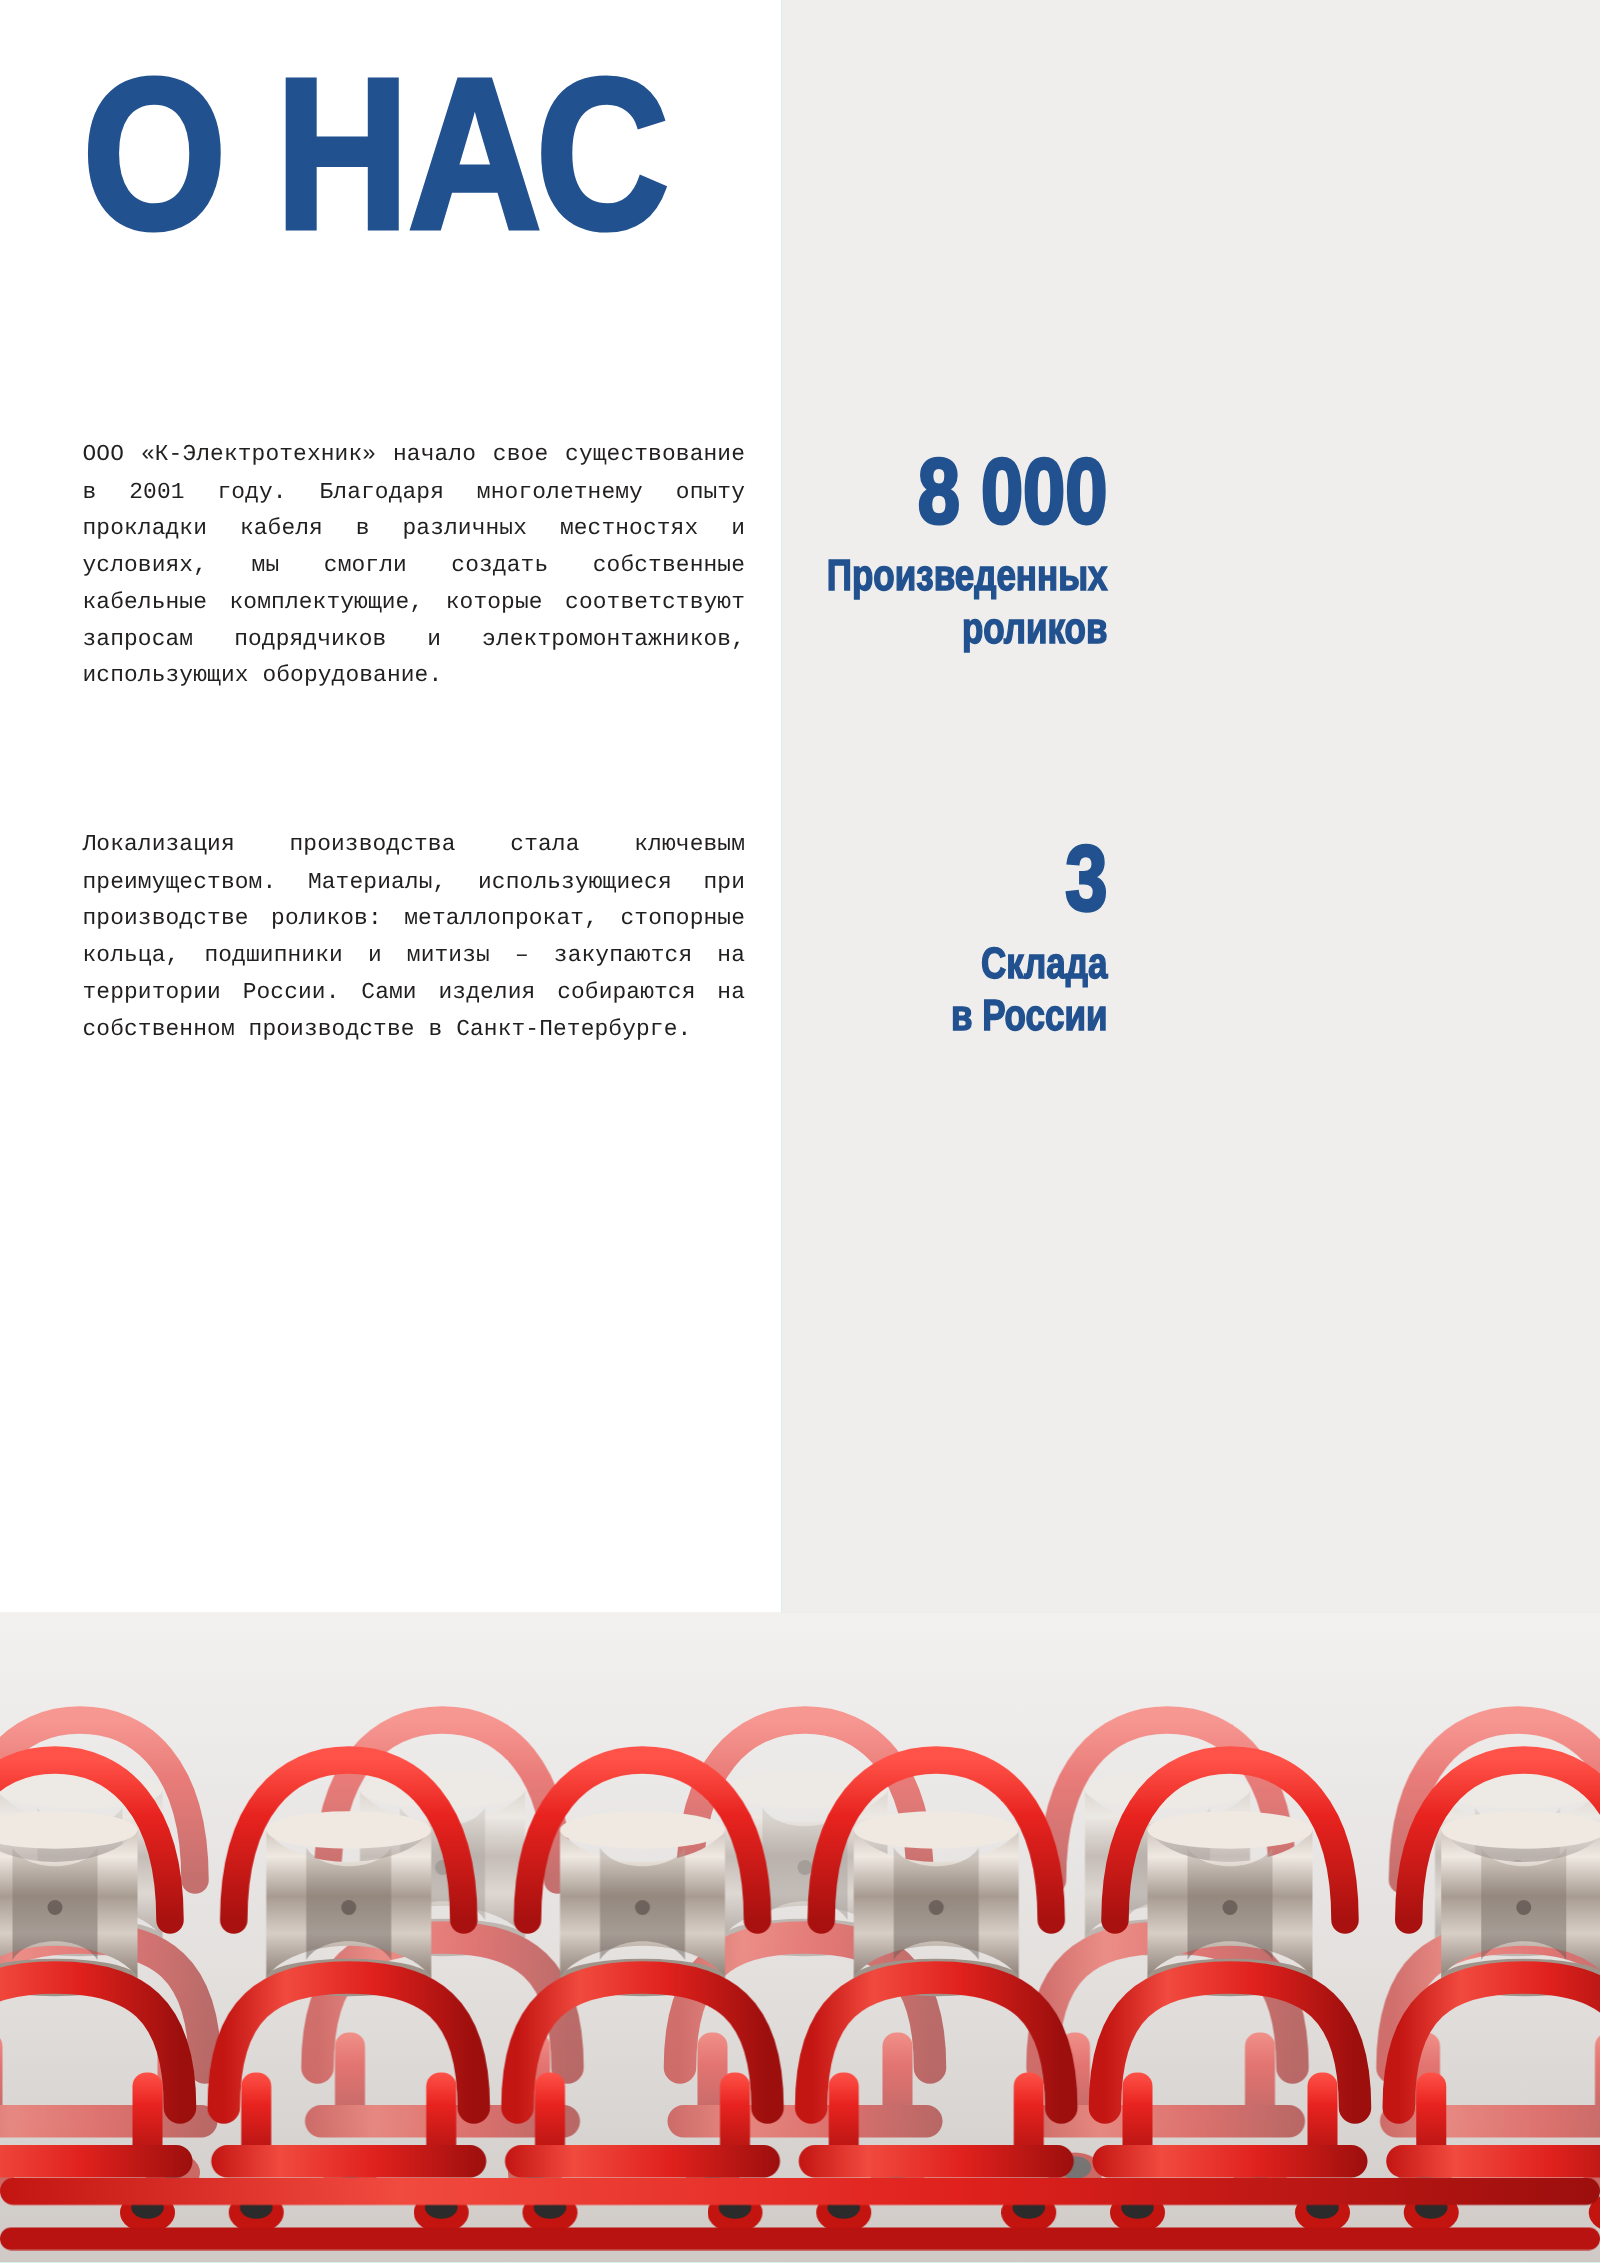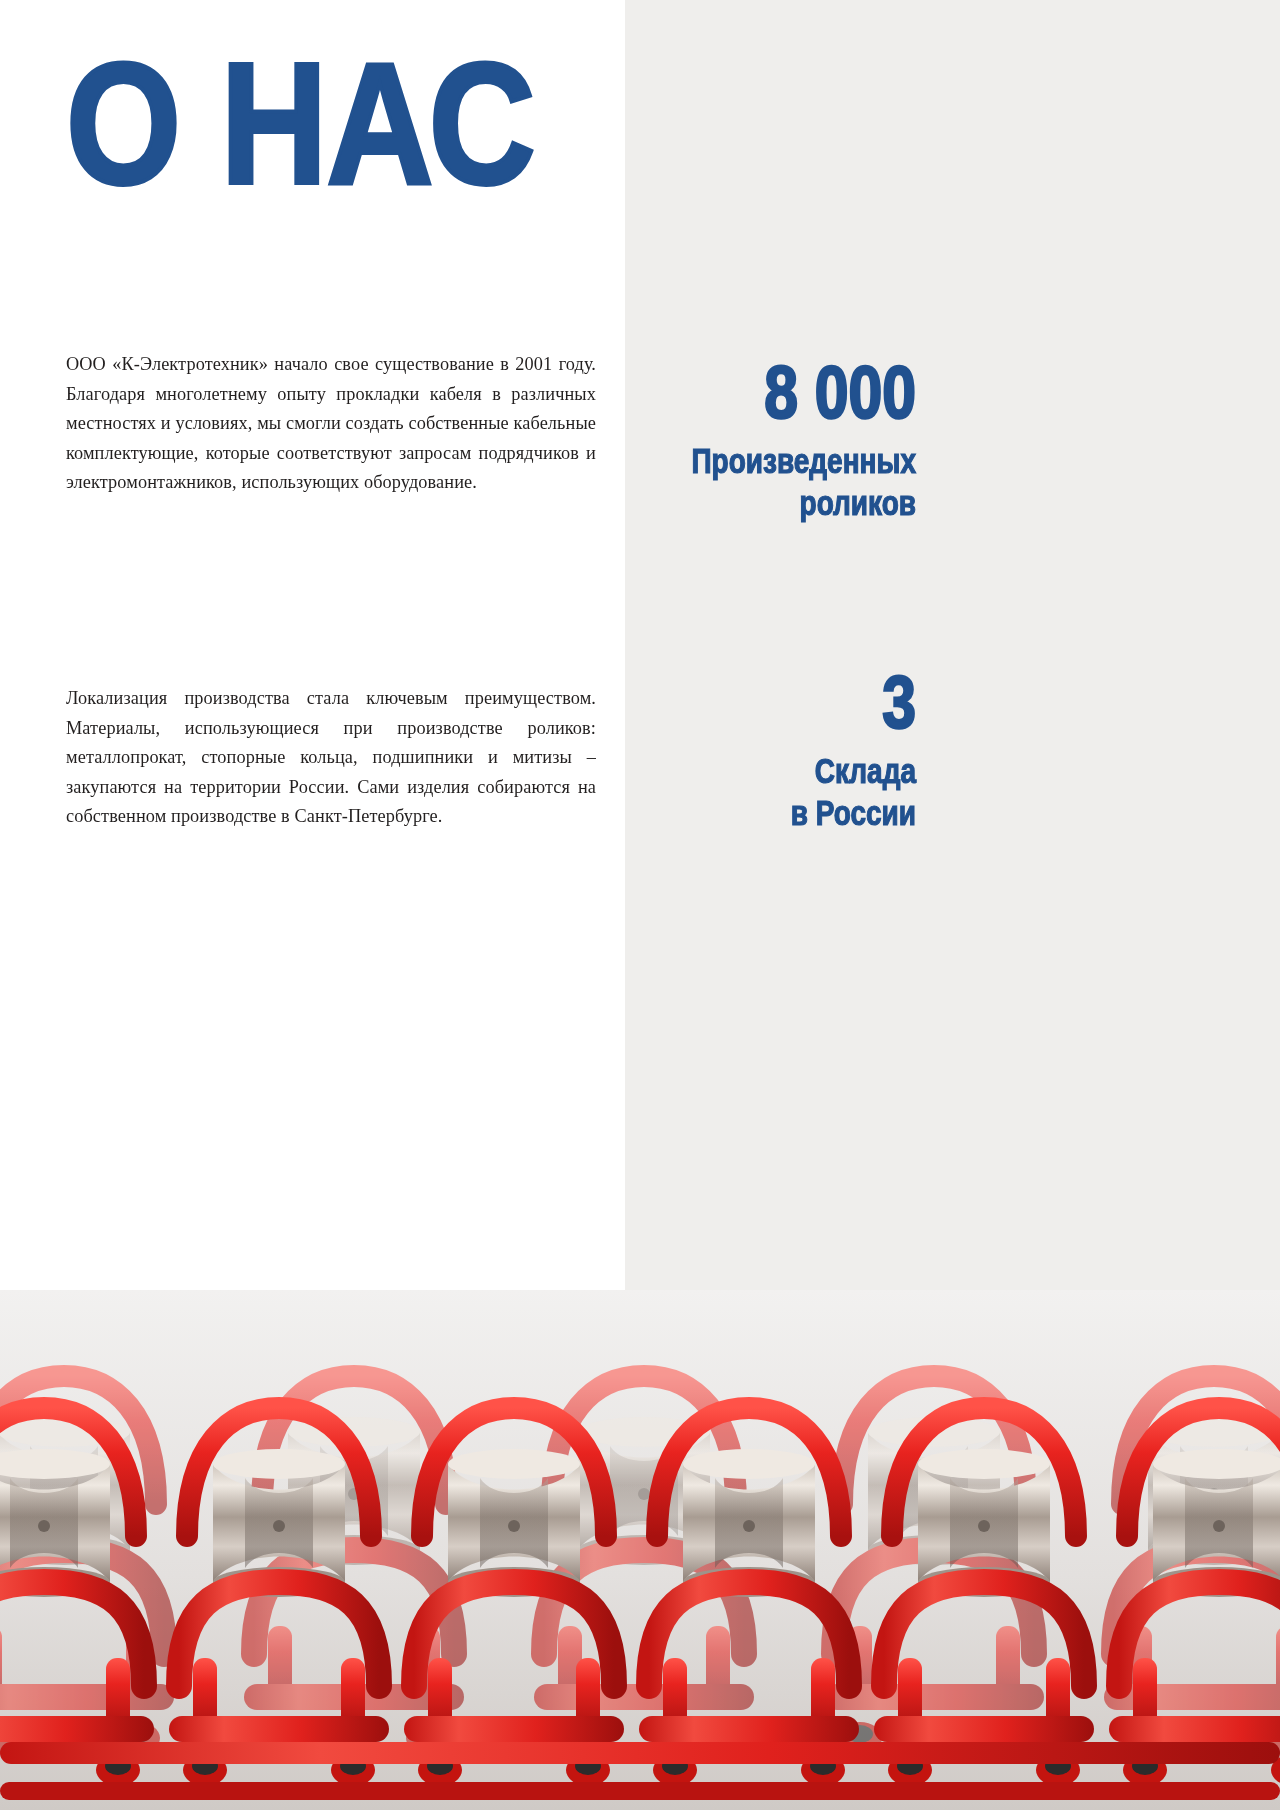--- a/index.html
+++ b/index.html
@@ -33,36 +33,36 @@
     color:#21518f;
     transform:scaleX(0.86);
     transform-origin:left top;
     white-space:nowrap;
     -webkit-text-stroke:4px #21518f;
   }
 
   .para{
     position:absolute;
     left:66px;width:530px;
-    font-family:Liberation Serif, serif;
+    font-family:Liberation Mono, monospace;
     font-size:18.3px;
     line-height:29.5px;
     color:#221f1f;
     text-align:justify;
     text-justify:inter-word;
     letter-spacing:0.1px;
     font-weight:350;
   }
   #para-1{top:350px;}
-  #para-2{top:684px;}
+  #para-2{top:662px;}
   #para-3{top:973px;}
 
   
   .stat{
-    position:absolute;right:364px;width:540px;text-align:right;
+    position:absolute;right:394px;width:540px;text-align:right;
     color:#21518f;
     font-family:"Liberation Sans","DejaVu Sans",sans-serif;
   }
   .stat .num{
     font-weight:700;
     font-size:74px;
     line-height:74px;
     letter-spacing:0px;
     transform:scaleX(0.82);
     transform-origin:right center;

